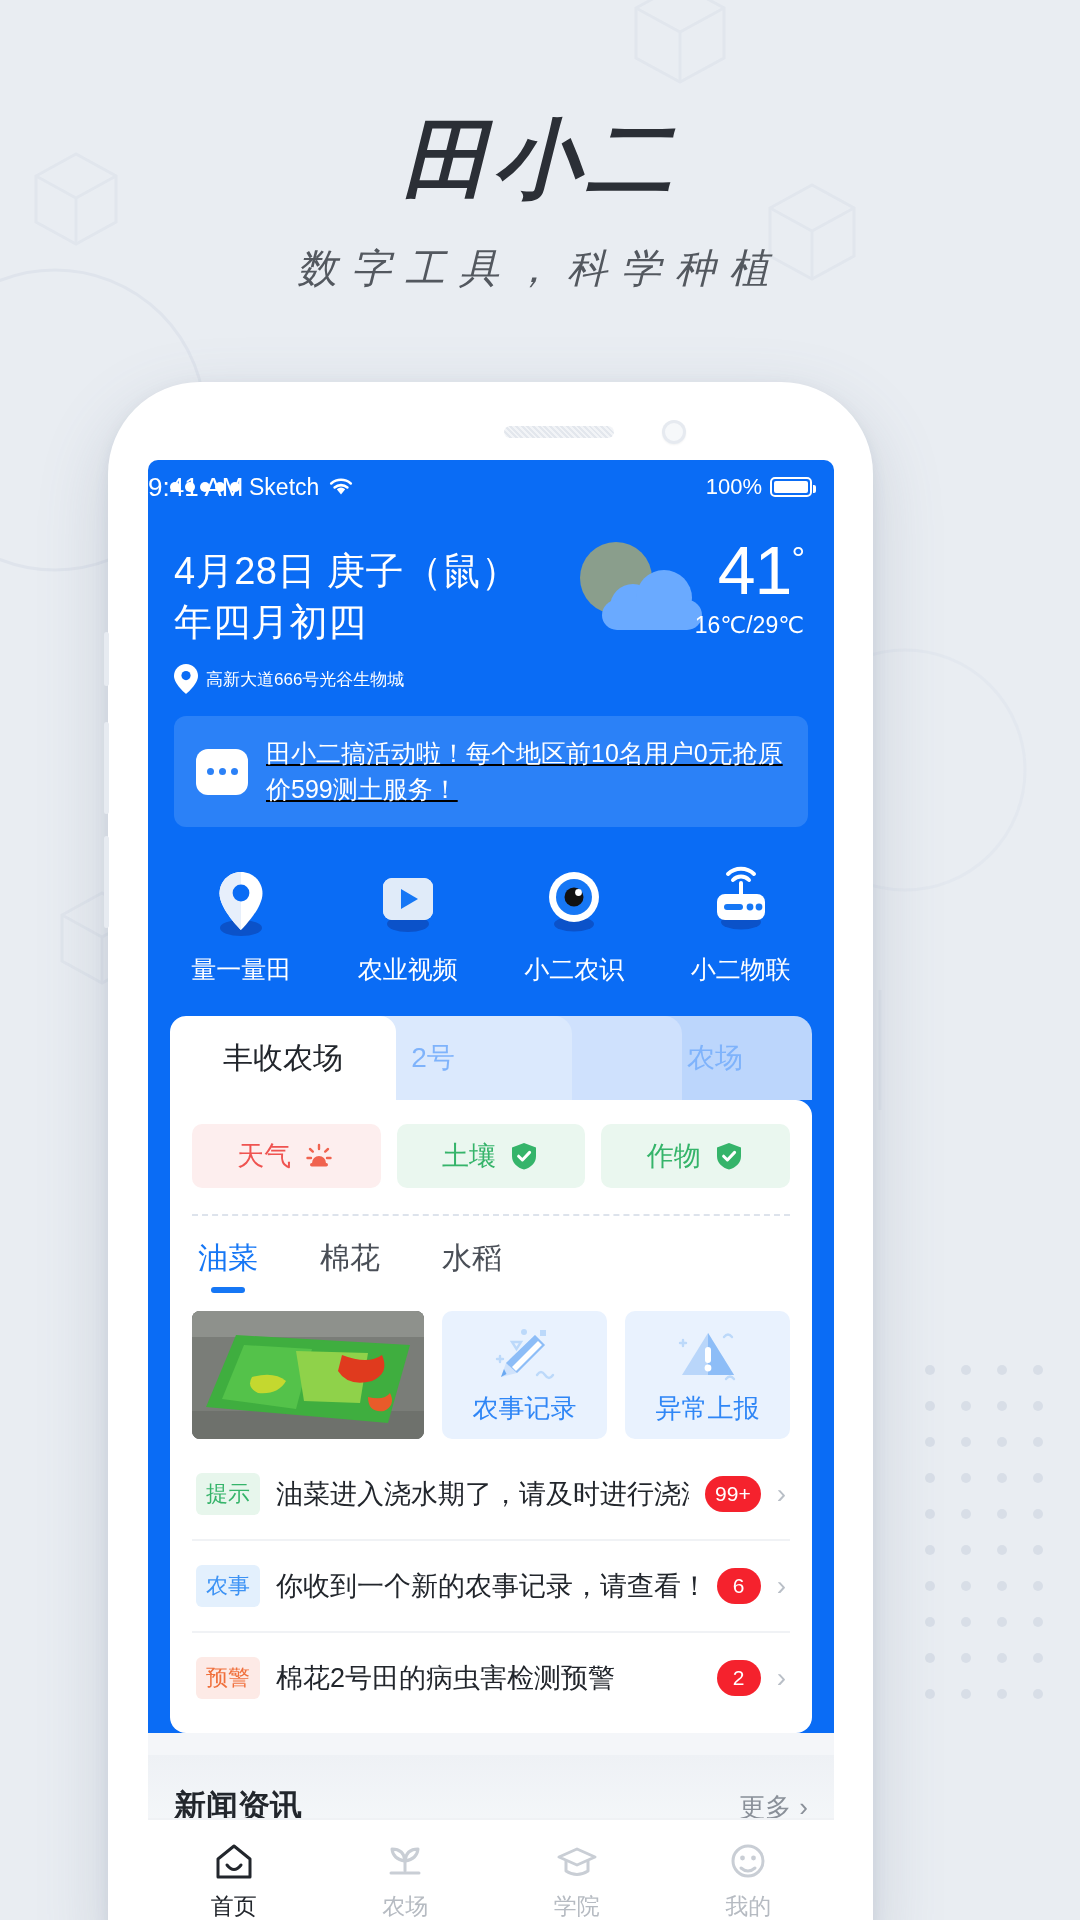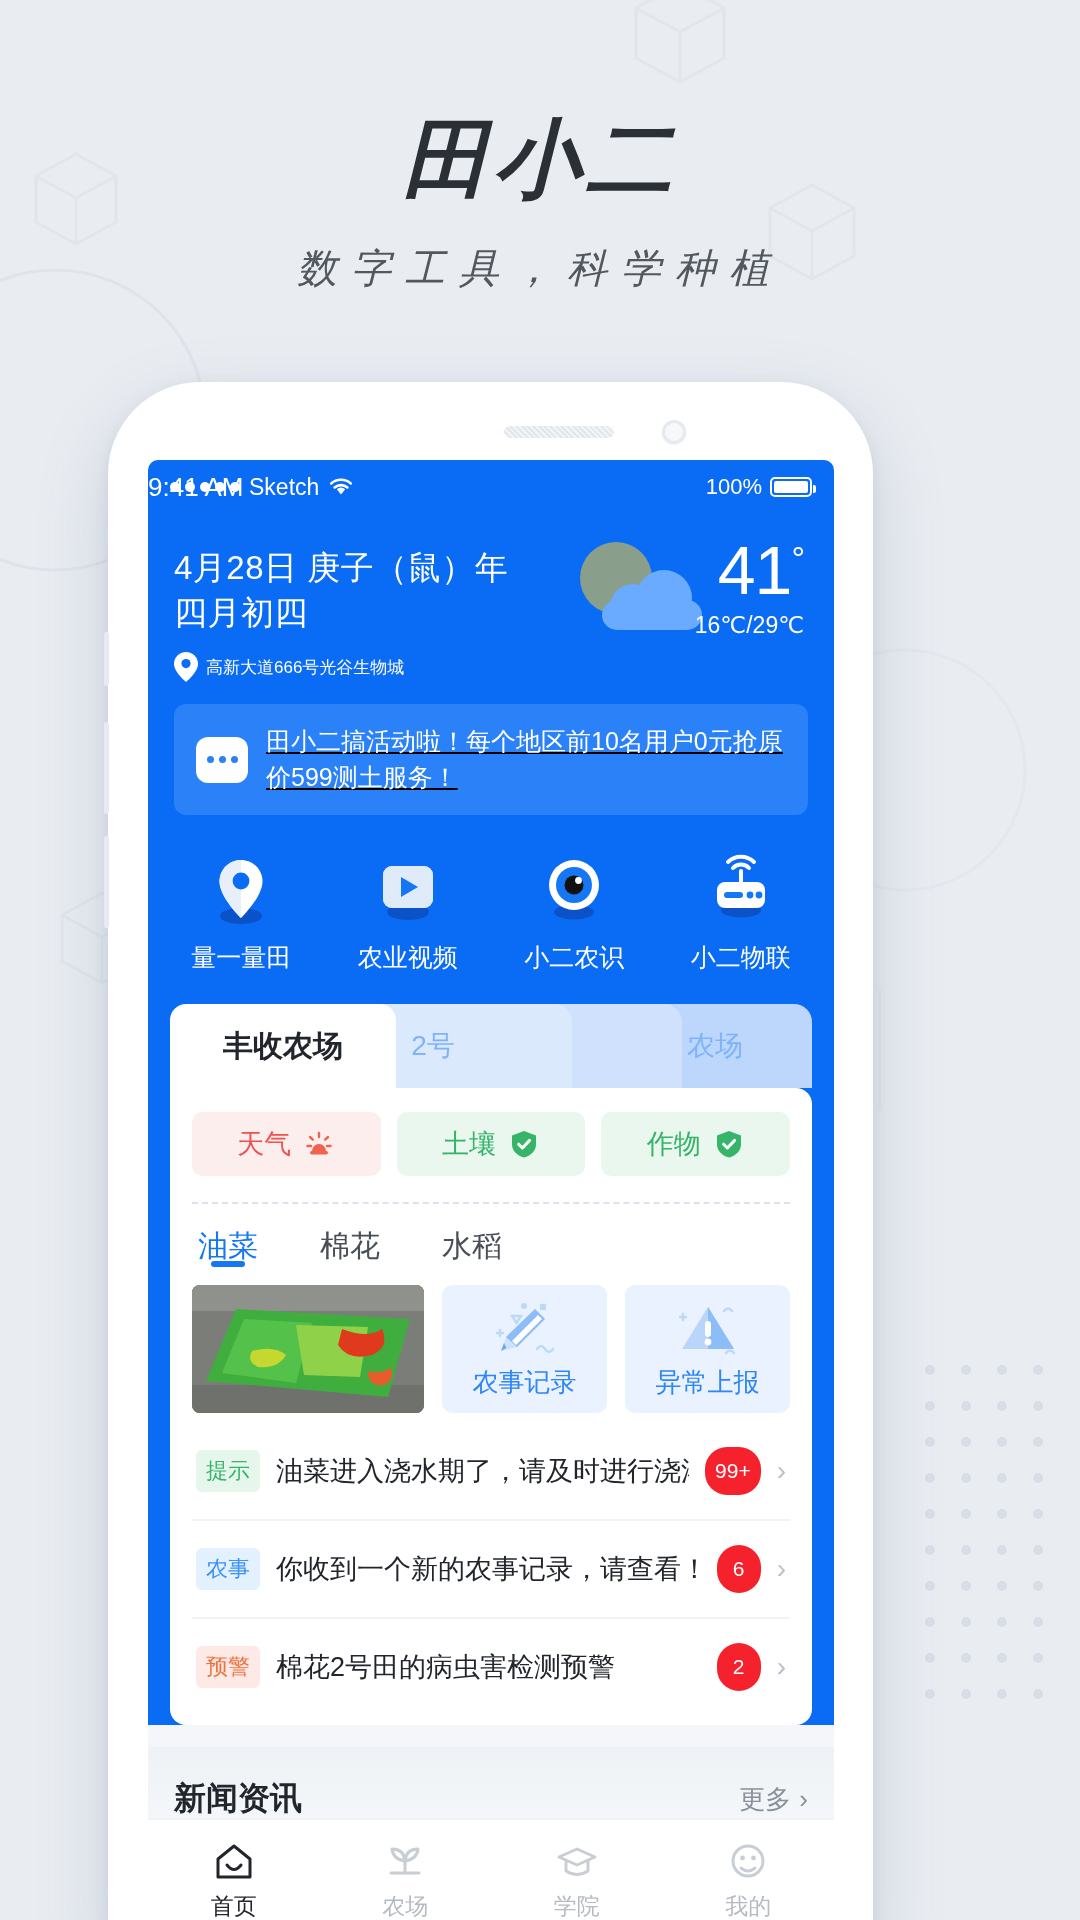--- a/index.html
+++ b/index.html
@@ -60,21 +60,21 @@
   .sb-time { position:absolute; left:0; right:0; font-size:26px; }
   .sb-right { margin-left:auto; display:flex; align-items:center; gap:8px; z-index:2; font-size:22px;}
   .batt { width:42px; height:20px; border:2px solid #fff; border-radius:5px; position:relative; }
   .batt::after{ content:""; position:absolute; right:-6px; top:6px; width:3px; height:8px; background:#fff; border-radius:0 2px 2px 0;}
   .batt i{ position:absolute; left:2px; top:2px; bottom:2px; right:2px; background:#fff; border-radius:2px; display:block;}
 
   
   .hero { background:#0a6cf5; padding:0 0 0 0; position:relative; }
   .hero-top { display:flex; align-items:flex-start; padding:26px 26px 0 26px; }
   .hero-left { flex:1; padding-top:6px; }
-  .date-line { color:#fff; font-size:33px; letter-spacing:.5px; }
+  .date-line { color:#fff; font-size:38px; letter-spacing:.5px; }
   .loc-line { color:#fff; font-size:17px; margin-top:16px; display:flex; align-items:center; gap:8px; }
   .hero-right { position:relative; width:280px; height:120px; }
   .wicon { position:absolute; right:132px; top:2px; width:96px; height:96px; }
   .sun { position:absolute; left:0; top:0; width:72px; height:72px; border-radius:50%; background:#8a9e8c; }
   .cloud { position:absolute; left:22px; top:28px; width:104px; height:62px; }
   .cloud b { position:absolute; background:#6aaaff; border-radius:50%; display:block; }
   .temp-wrap { position:absolute; right:4px; top:-4px; text-align:right; color:#fff; }
   .temp { font-size:68px; font-weight:300; line-height:1; letter-spacing:-1px;}
   .temp sup { font-size:34px; vertical-align:super; font-weight:300;}
   .temp-range { font-size:23px; margin-top:8px; }
@@ -96,40 +96,40 @@
   .qa { flex:1; text-align:center; }
   .qa-ic { height:78px; display:flex; align-items:center; justify-content:center; }
   .qa-label { color:#fff; font-size:25px; margin-top:12px; }
   .shadow-ell { fill:#0b52c9; }
   .farm-card { position:relative; margin:0 22px; }
   .tabs { position:relative; height:84px; }
   .tab {
     position:absolute; bottom:0; height:84px; display:flex; align-items:center;
     justify-content:center; font-size:30px;
   }
-  .tab-active { background:#fff; color:#22262c; font-weight:bold; border-radius:16px 16px 0 0; z-index:5;text-align:center; }
+  .tab-active { background:#fff; color:#22262c; font-weight:normal; border-radius:16px 16px 0 0; z-index:5;text-align:center; }
   .tab-in { color:#7fb3fb; font-size:28px; }
   .tab-b1 { background:#dbe9fd; border-radius:18px 18px 0 0; z-index:3;}
   .tab-b2 { background:#cfe1fd; border-radius:18px 18px 0 0; z-index:2;}
   .tab-b3 { background:#bcd6fc; border-radius:18px 18px 0 0; z-index:1;}
   .card-body { background:#fff; border-radius:0 16px 16px 16px; padding:24px 22px 10px 22px; position:relative; z-index:6;}
 
   .chips { display:flex; gap:16px; }
   .chip {
     flex:1; height:64px; border-radius:10px; display:flex; align-items:center;
     justify-content:center; gap:12px; font-size:27px;
   }
   .chip-red { background:#fdeeee; color:#ef5350; }
   .chip-green { background:#eaf7ef; color:#35b46a; }
   .chip-ic { width:32px; height:32px; display:flex; align-items:center; justify-content:center;}
 
   .divider-dash { border-top:2px dashed #dde3ec; margin:26px 0 0 0; }
 
   .crop-tabs { display:flex; gap:62px; padding:22px 6px 0 6px; }
-  .crop-tab { font-size:30px; color:#4a4f57; position:relative; }
+  .crop-tab { font-size:30px; color:#4a4f57; position:relative; padding-bottom:14px; }
   .crop-tab.active { color:#1677f5; }
   .crop-tab.active::after {
     content:""; position:absolute; left:50%; transform:translateX(-50%); bottom:0;
     width:34px; height:6px; border-radius:3px; background:#1677f5;
   }
 
   .cards-row { display:flex; gap:18px; margin-top:18px; }
   .field-photo {
     width:232px; height:128px; border-radius:8px; overflow:hidden; position:relative;
     background:#6b6f6a;
@@ -150,21 +150,21 @@
     border-bottom:2px solid #f0f2f5;
   }
   .msg:last-child { border-bottom:none; }
   .tag { font-size:22px; padding:6px 10px; border-radius:6px; flex:0 0 auto; }
   .tag-green { background:#e7f6ec; color:#35b46a; }
   .tag-blue { background:#e3f0fd; color:#3d93f5; }
   .tag-orange { background:#fdeae6; color:#f0703c; }
   .msg-text { flex:1; font-size:27px; color:#22262c; white-space:nowrap; overflow:hidden; }
   .badge {
     background:#f5222d; color:#fff; border-radius:22px; font-size:21px;
-    min-width:44px; height:48px; display:flex; align-items:center; justify-content:center;
+    min-width:44px; height:36px; display:flex; align-items:center; justify-content:center;
     padding:0 10px; flex:0 0 auto;
   }
   .chev { color:#b9bfc7; font-size:28px; flex:0 0 auto; }
 
   
   .news-sec {
     margin-top:22px; padding:30px 26px 26px 26px;
     display:flex; align-items:center;
     background:linear-gradient(180deg,#eef1f5 0%, #f7f9fb 100%);
   }

